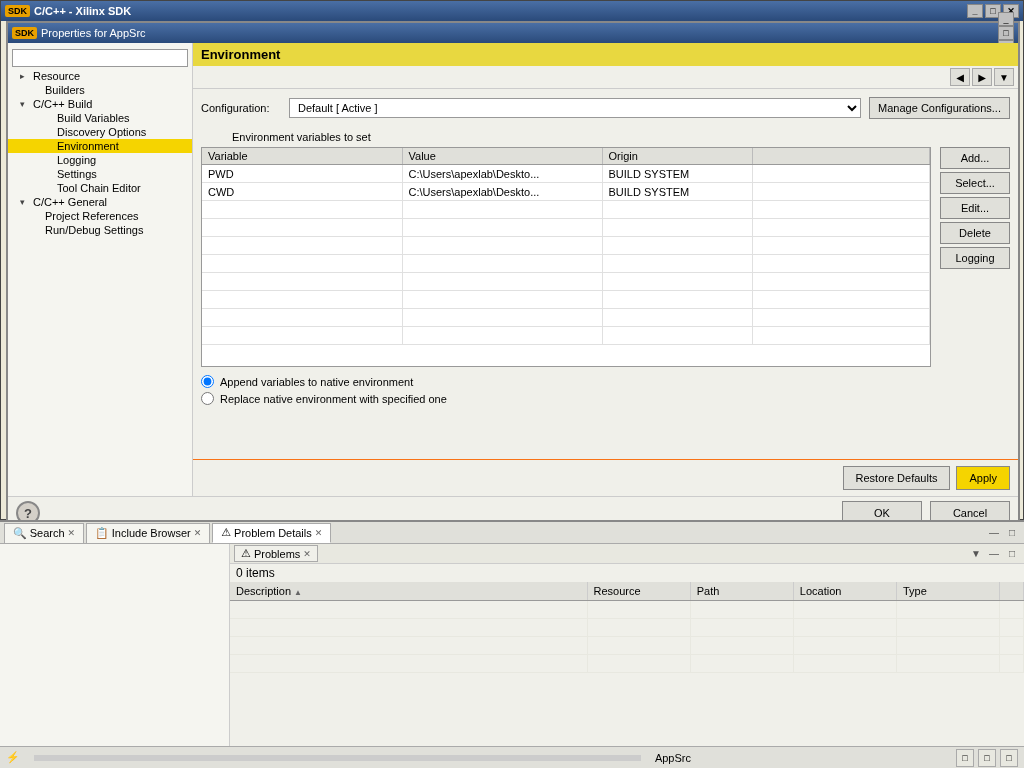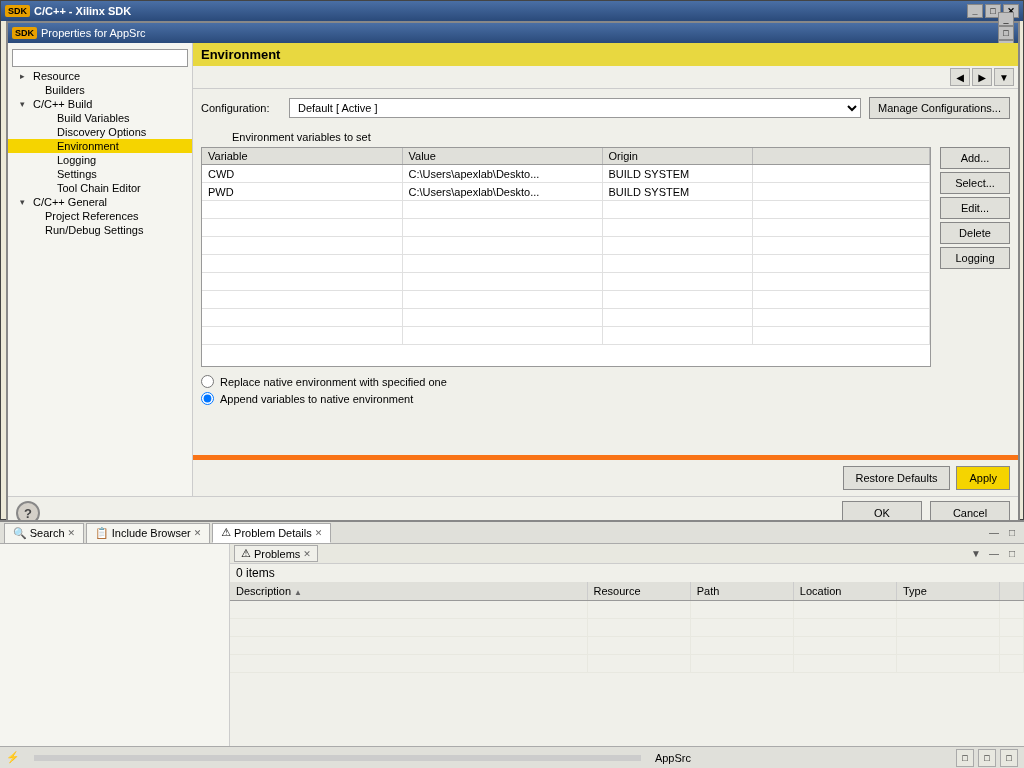--- a/index.html
+++ b/index.html
@@ -227,21 +227,21 @@
       gap: 6px;
       margin-bottom: 4px;
     }
     .radio-row input[type="radio"] { cursor: pointer; }
 
     .bottom-buttons {
       display: flex;
       justify-content: flex-end;
       gap: 6px;
       padding: 6px 8px;
-      border-top: 5px solid #f97316;
+      border-top: 1px solid #f97316;
     }
 
     .bottom-btn {
       height: 24px;
       padding: 0 12px;
       background: #e0e0da;
       border: 1px solid #888;
       font-size: 11px;
       cursor: pointer;
     }
@@ -518,27 +518,27 @@
                 <thead>
                   <tr>
                     <th style="width:200px;">Variable</th>
                     <th style="width:200px;">Value</th>
                     <th style="width:150px;">Origin</th>
                     <th></th>
                   </tr>
                 </thead>
                 <tbody>
                   <tr>
-                    <td>CWD</td>
+                    <td>PWD</td>
                     <td>C:\Users\apexlab\Deskto...</td>
                     <td>BUILD SYSTEM</td>
                     <td></td>
                   </tr>
                   <tr>
-                    <td>PWD</td>
+                    <td>CWD</td>
                     <td>C:\Users\apexlab\Deskto...</td>
                     <td>BUILD SYSTEM</td>
                     <td></td>
                   </tr>
 
                   <tr>
                       <td></td>
                       <td></td>
                       <td></td>
                       <td></td>
@@ -593,26 +593,26 @@
               <button class="action-btn">Add...</button>
               <button class="action-btn">Select...</button>
               <button class="action-btn">Edit...</button>
               <button class="action-btn">Delete</button>
               <button class="action-btn">Logging</button>
             </div>
           </div>
 
           <div class="radio-group">
             <div class="radio-row">
+              <input type="radio" name="env-mode" id="radio-append" checked="" style="">
+              <label for="radio-append">Append variables to native environment</label>
+            </div>
+            <div class="radio-row">
               <input type="radio" name="env-mode" id="radio-replace" style="">
               <label for="radio-replace">Replace native environment with specified one</label>
-            </div>
-            <div class="radio-row">
-              <input type="radio" name="env-mode" id="radio-append" checked="" style="">
-              <label for="radio-append">Append variables to native environment</label>
             </div>
           </div>
         </div>
 
         <div class="bottom-buttons">
           <button class="bottom-btn">Restore Defaults</button>
           <button class="bottom-btn primary">Apply</button>
         </div>
       </div>
     </div>

